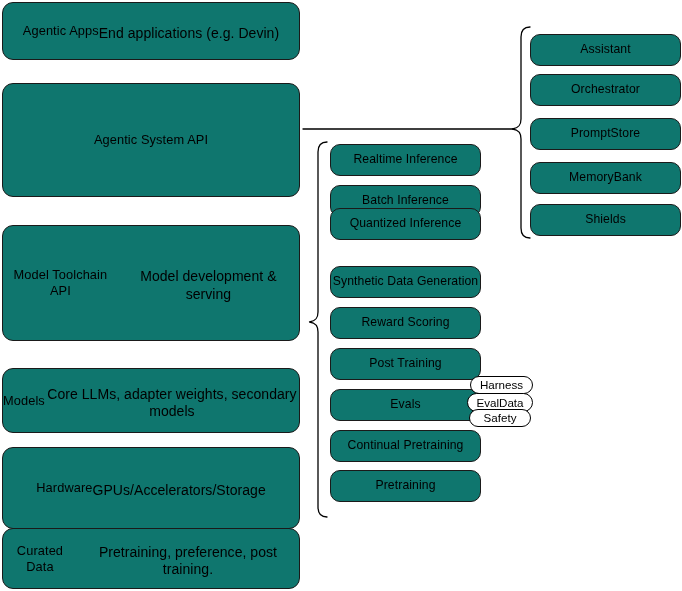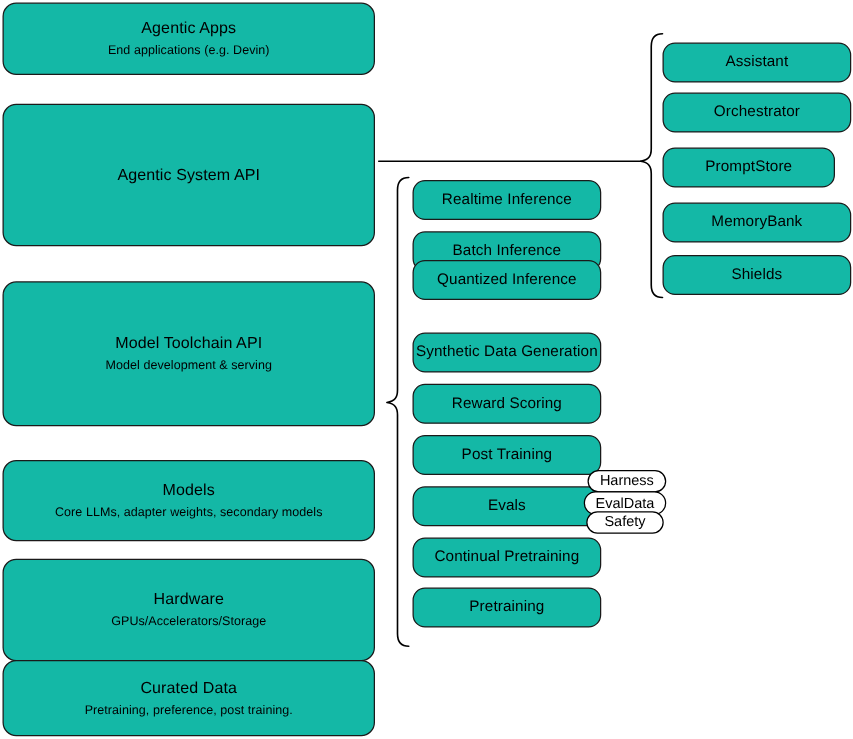--- a/index.html
+++ b/index.html
@@ -18,35 +18,35 @@
     background: #ffffff;
     overflow: hidden;
   }
 
   
   .node {
     position: absolute;
     box-sizing: border-box;
     border: 1.3px solid #1a1a1a;
     border-radius: 11px;
-    background: #14b8a6;
+    background: #0f766e;
     display: flex;
-    flex-direction: column;
+    flex-direction: row;
     align-items: center;
     justify-content: center;
     text-align: center;
     line-height: 1.25;
   }
   .node .title {
     font-size: 12.5px;
     color: #000000;
     letter-spacing: 0.1px;
   }
   .node .subtitle {
-    font-size: 10px;
+    font-size: 14px;
     color: #000000;
     margin-top: 5px;
     letter-spacing: 0.05px;
   }
 
   
   .layer-node .title { font-size: 12.8px; }
 
   
   .cap-node {
@@ -179,21 +179,21 @@
   <div class="pill" style="left:469px; top:409px; width:62px; height:18px;">
     <span>Safety</span>
   </div>
 
   <div class="node cap-node" style="left:530px; top:34px; width:151px; height:32px;">
     <div class="title">Assistant</div>
   </div>
   <div class="node cap-node" style="left:530px; top:74px; width:151px; height:32px;">
     <div class="title">Orchestrator</div>
   </div>
-  <div class="node cap-node" style="left:530px; top:118px; width:138px; height:32px;">
+  <div class="node cap-node" style="left:530px; top:118px; width:151px; height:32px;">
     <div class="title">PromptStore</div>
   </div>
   <div class="node cap-node" style="left:530px; top:162px; width:151px; height:32px;">
     <div class="title">MemoryBank</div>
   </div>
   <div class="node cap-node" style="left:530px; top:204px; width:151px; height:32px;">
     <div class="title">Shields</div>
   </div>
 
 </div>

